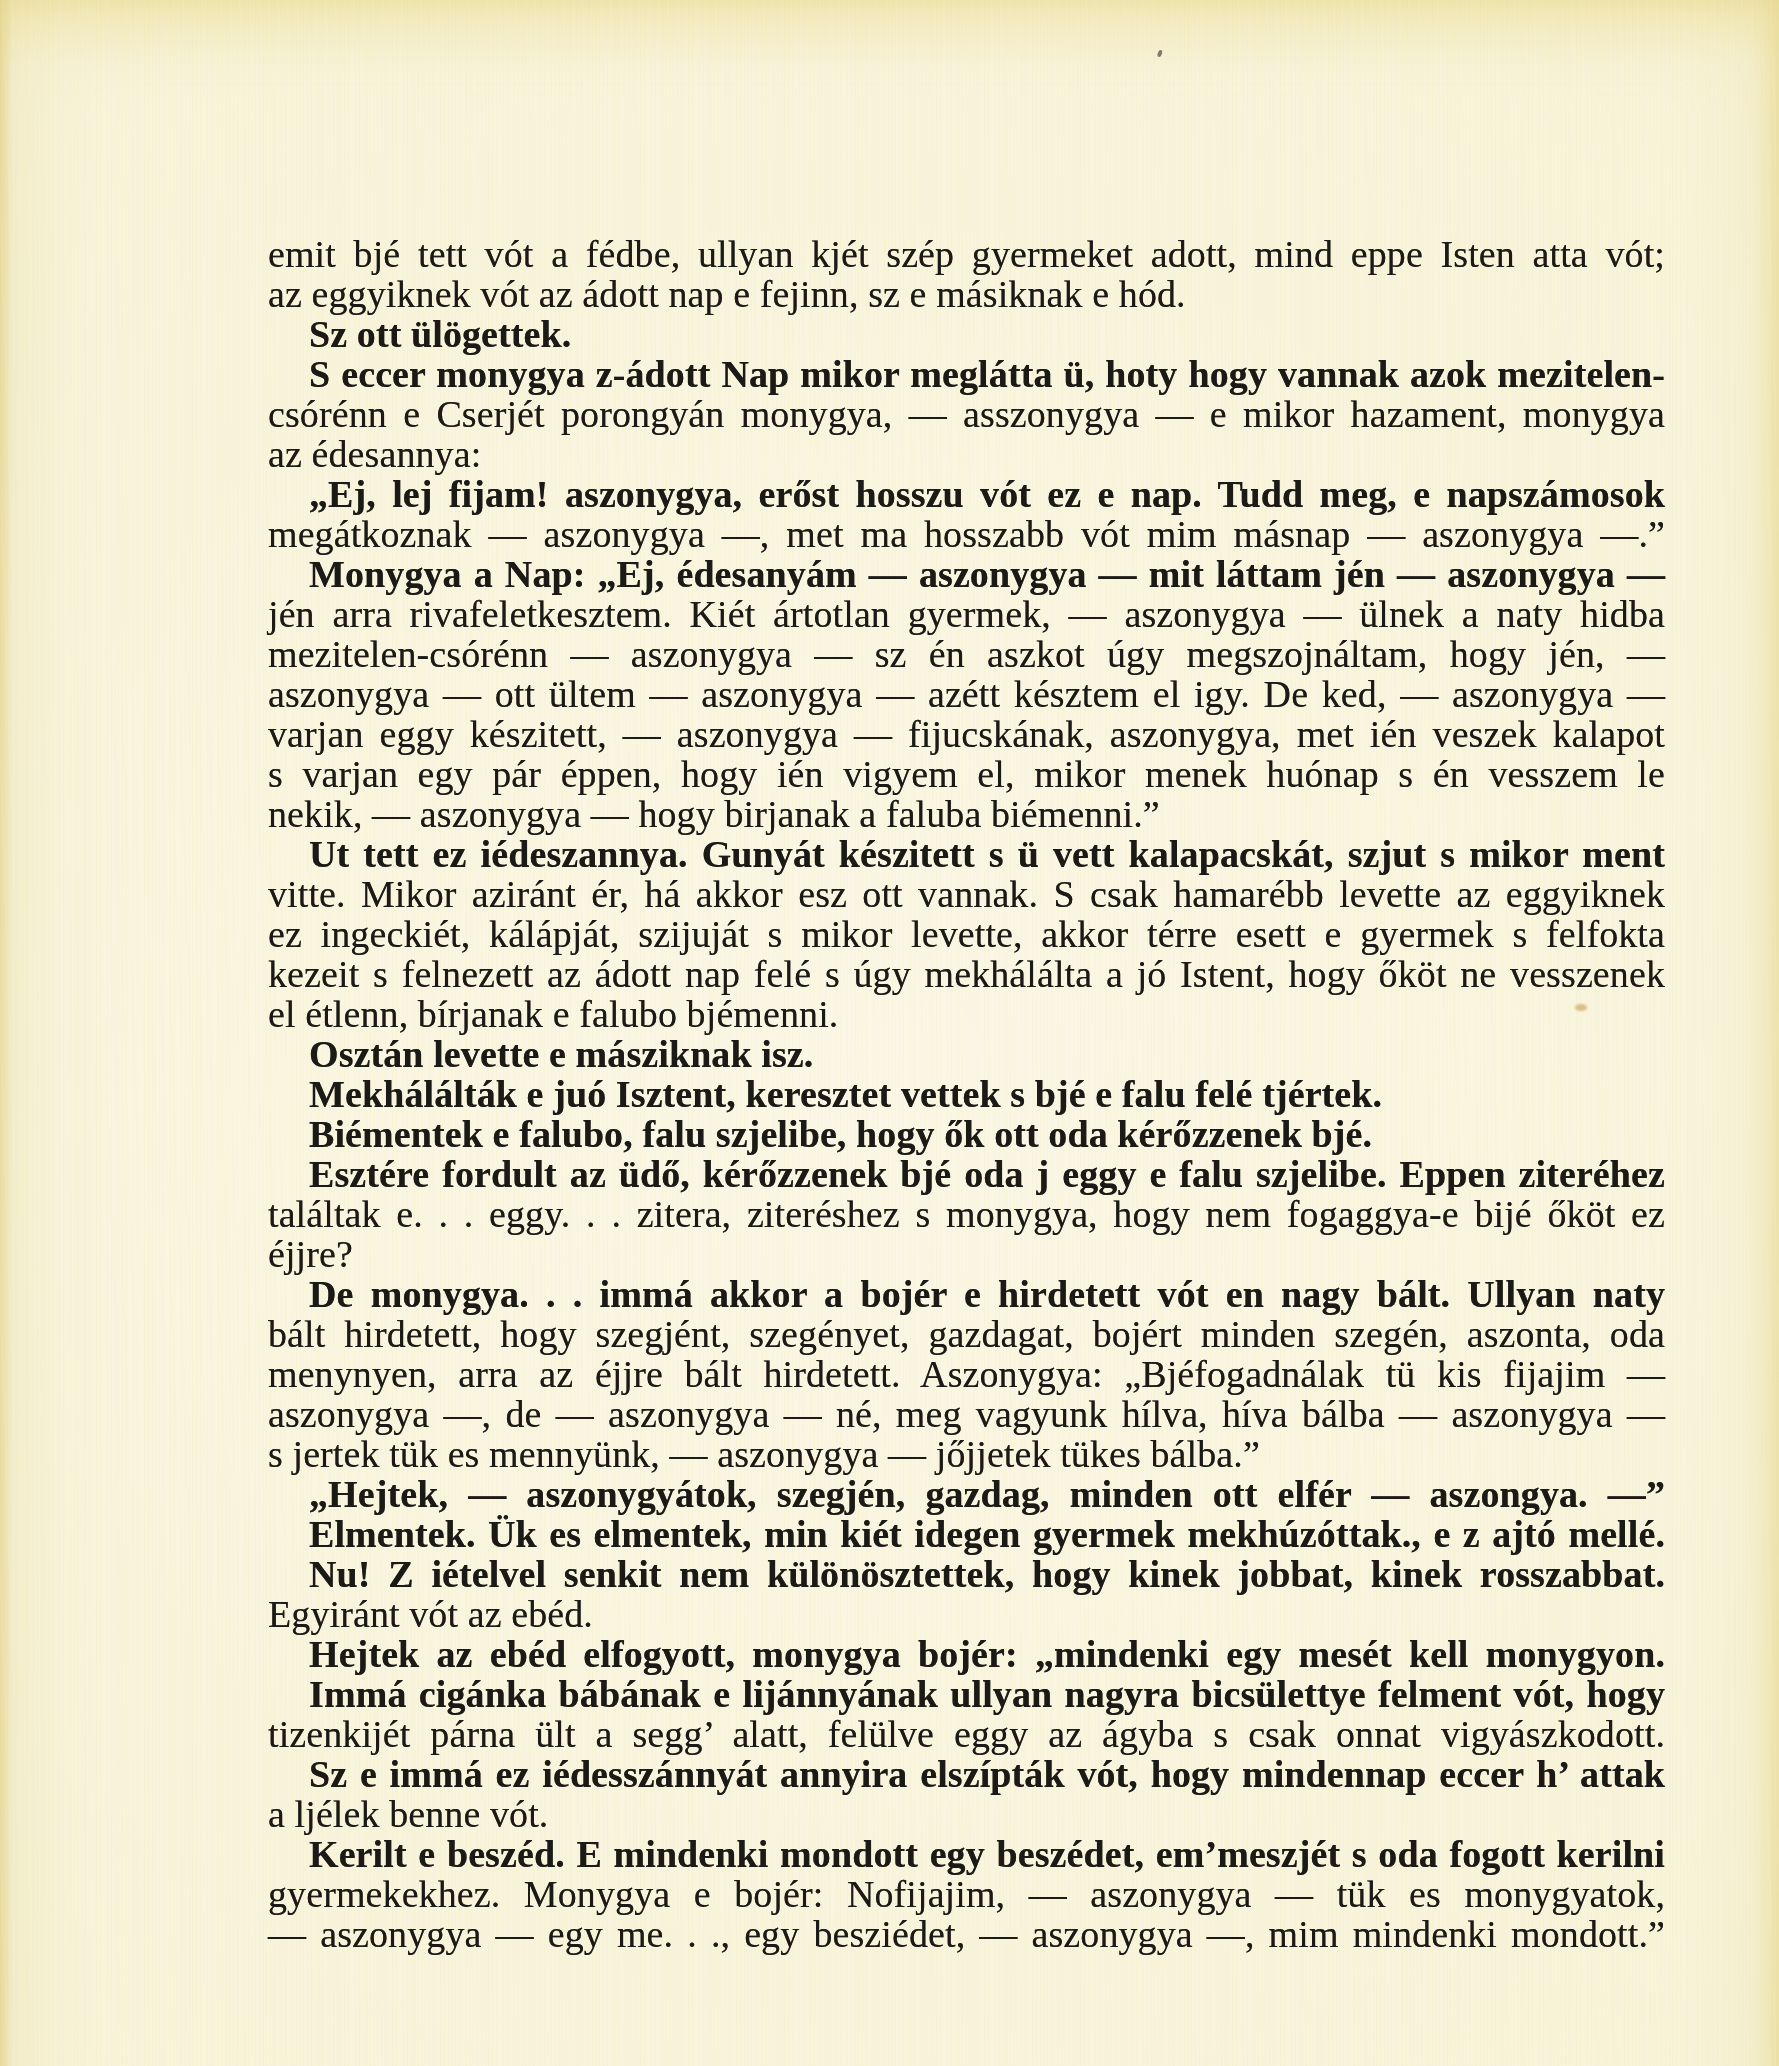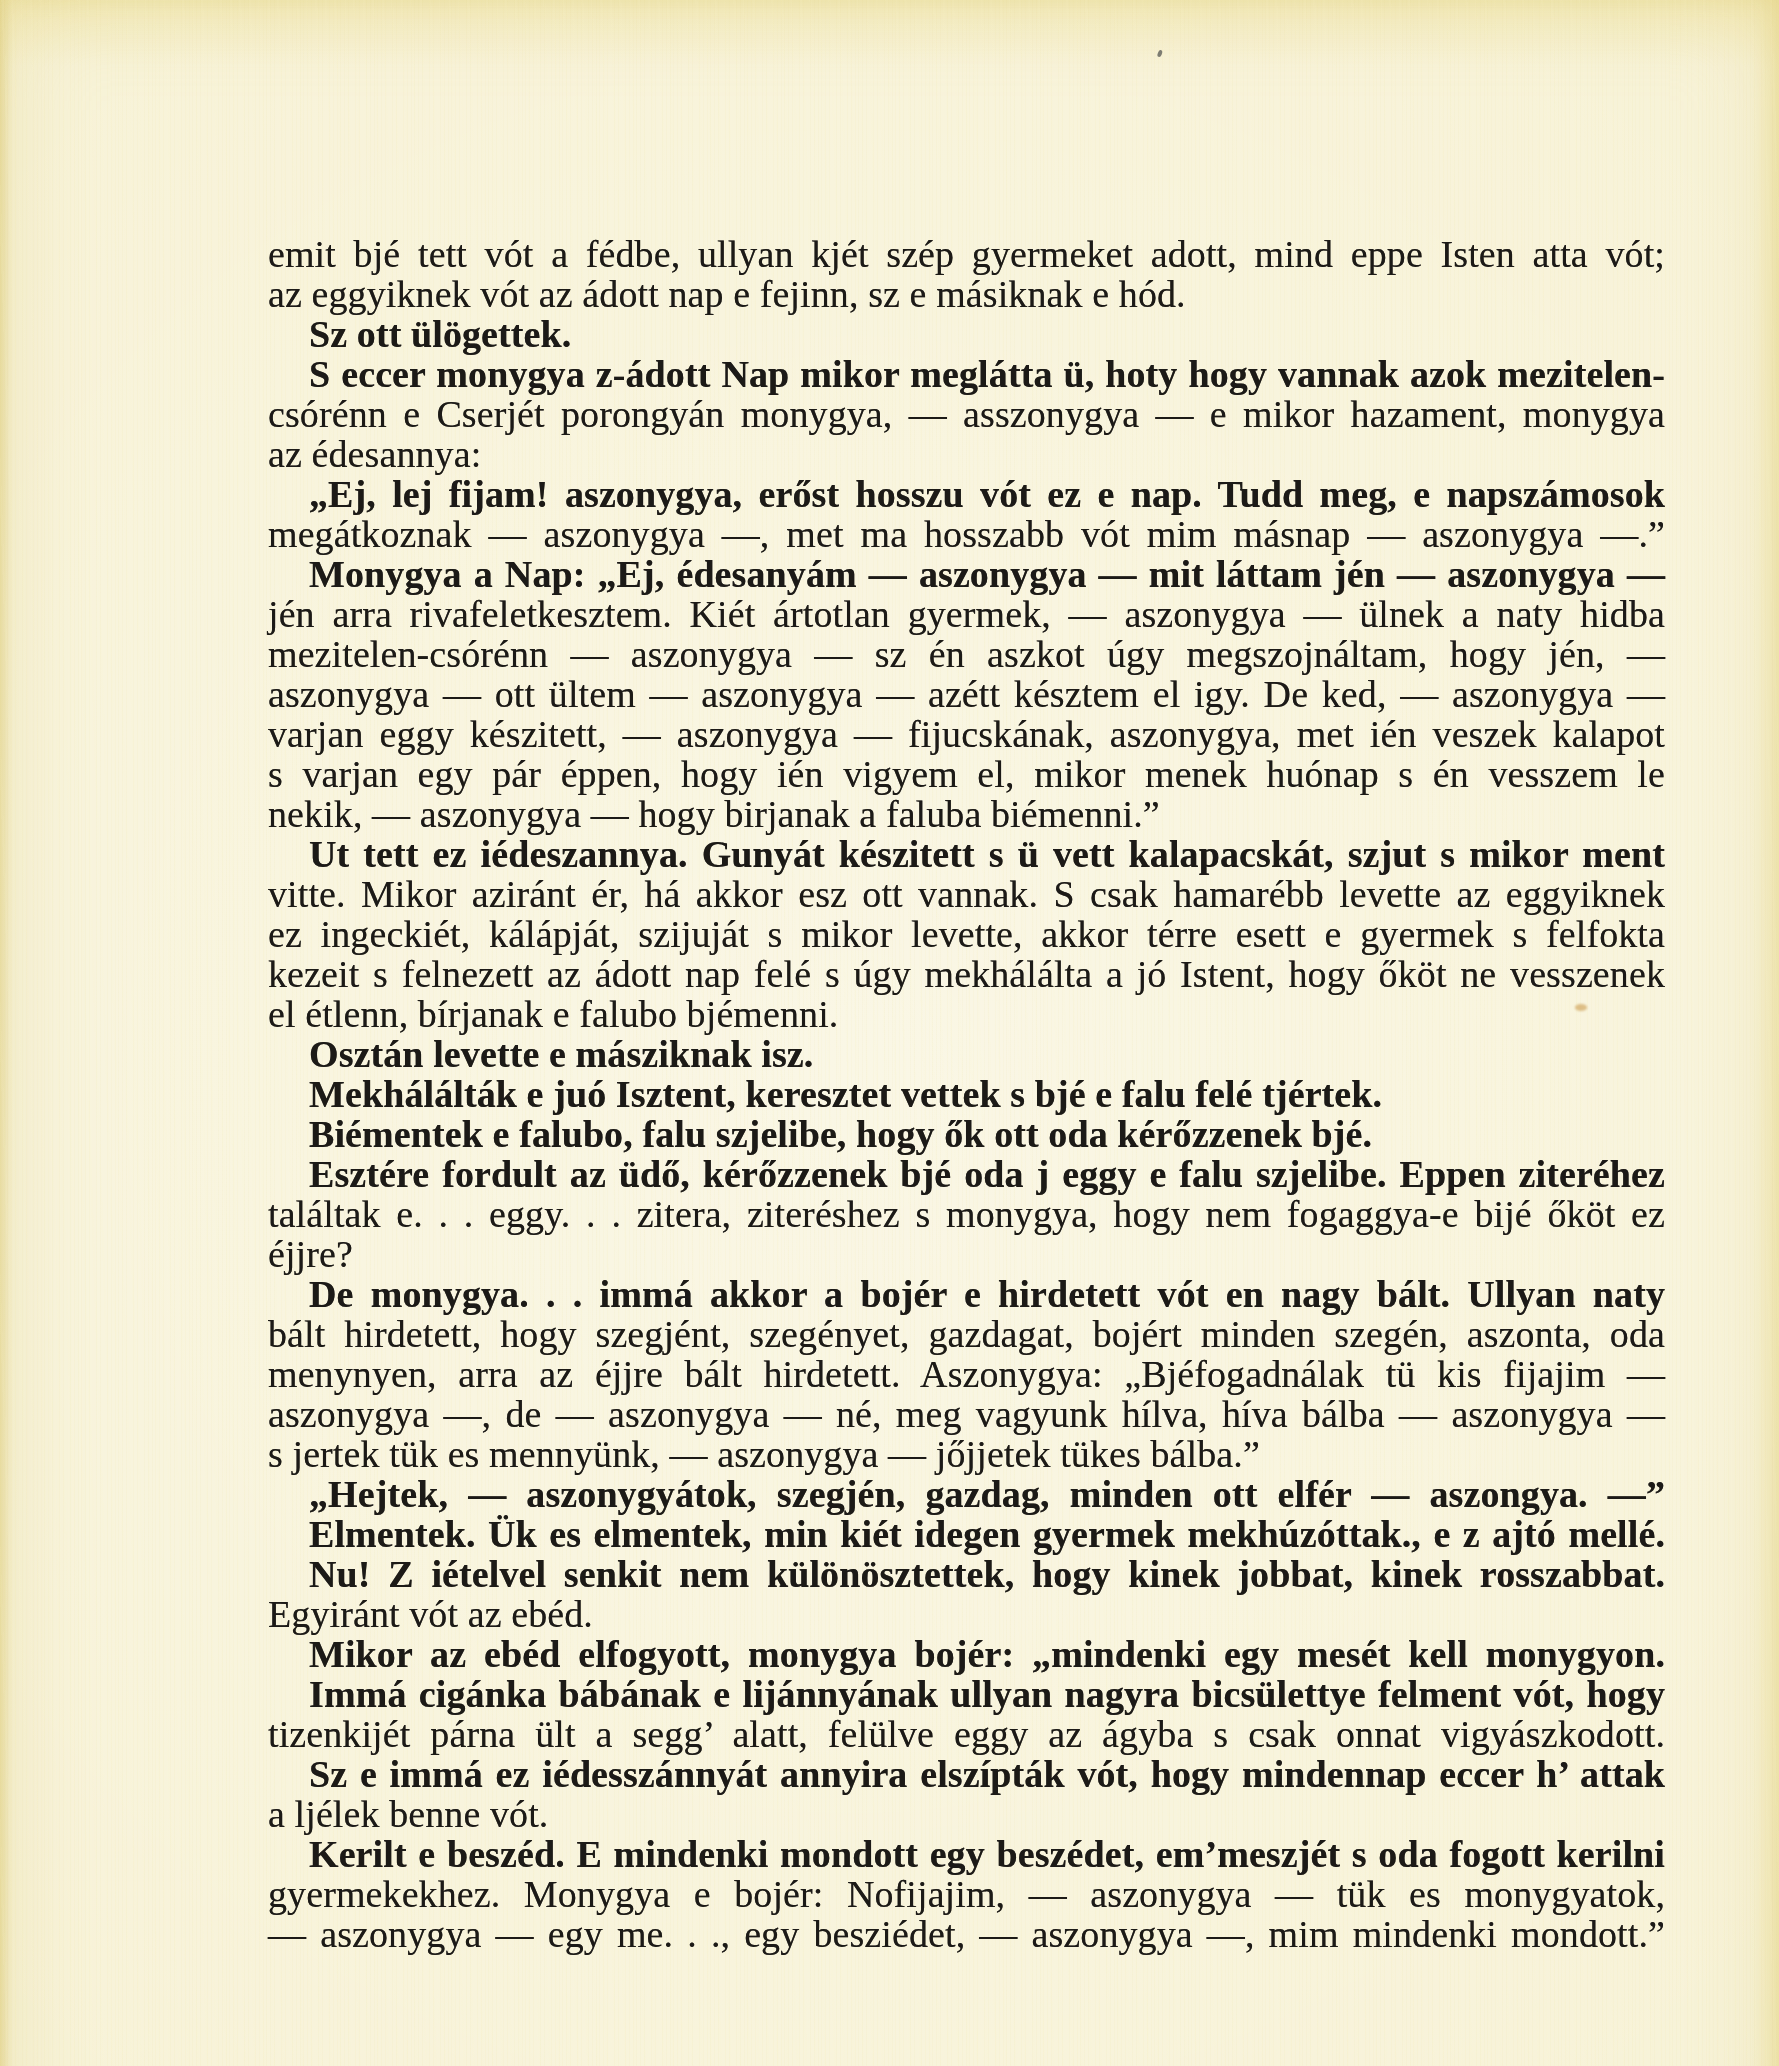--- a/index.html
+++ b/index.html
@@ -130,21 +130,21 @@
         <div class="line indent just">„Hejtek, — aszonygyátok, szegjén, gazdag, minden ott elfér — aszongya. —”</div>
       </div>
       <div class="paragraph">
         <div class="line indent just">Elmentek. Ük es elmentek, min kiét idegen gyermek mekhúzóttak., e z ajtó mellé.</div>
       </div>
       <div class="paragraph">
         <div class="line indent just">Nu! Z iételvel senkit nem különösztettek, hogy kinek jobbat, kinek rosszabbat.</div>
         <div class="line">Egyiránt vót az ebéd.</div>
       </div>
       <div class="paragraph">
-        <div class="line indent just">Mikor az ebéd elfogyott, monygya bojér: „mindenki egy mesét kell monygyon.</div>
+        <div class="line indent just">Hejtek az ebéd elfogyott, monygya bojér: „mindenki egy mesét kell monygyon.</div>
       </div>
       <div class="paragraph">
         <div class="line indent just">Immá cigánka bábának e lijánnyának ullyan nagyra bicsülettye felment vót, hogy</div>
         <div class="line just">tizenkijét párna ült a segg’ alatt, felülve eggy az ágyba s csak onnat vigyászkodott.</div>
       </div>
       <div class="paragraph">
         <div class="line indent just">Sz e immá ez iédesszánnyát annyira elszípták vót, hogy mindennap eccer h’ attak</div>
         <div class="line">a ljélek benne vót.</div>
       </div>
       <div class="paragraph">

